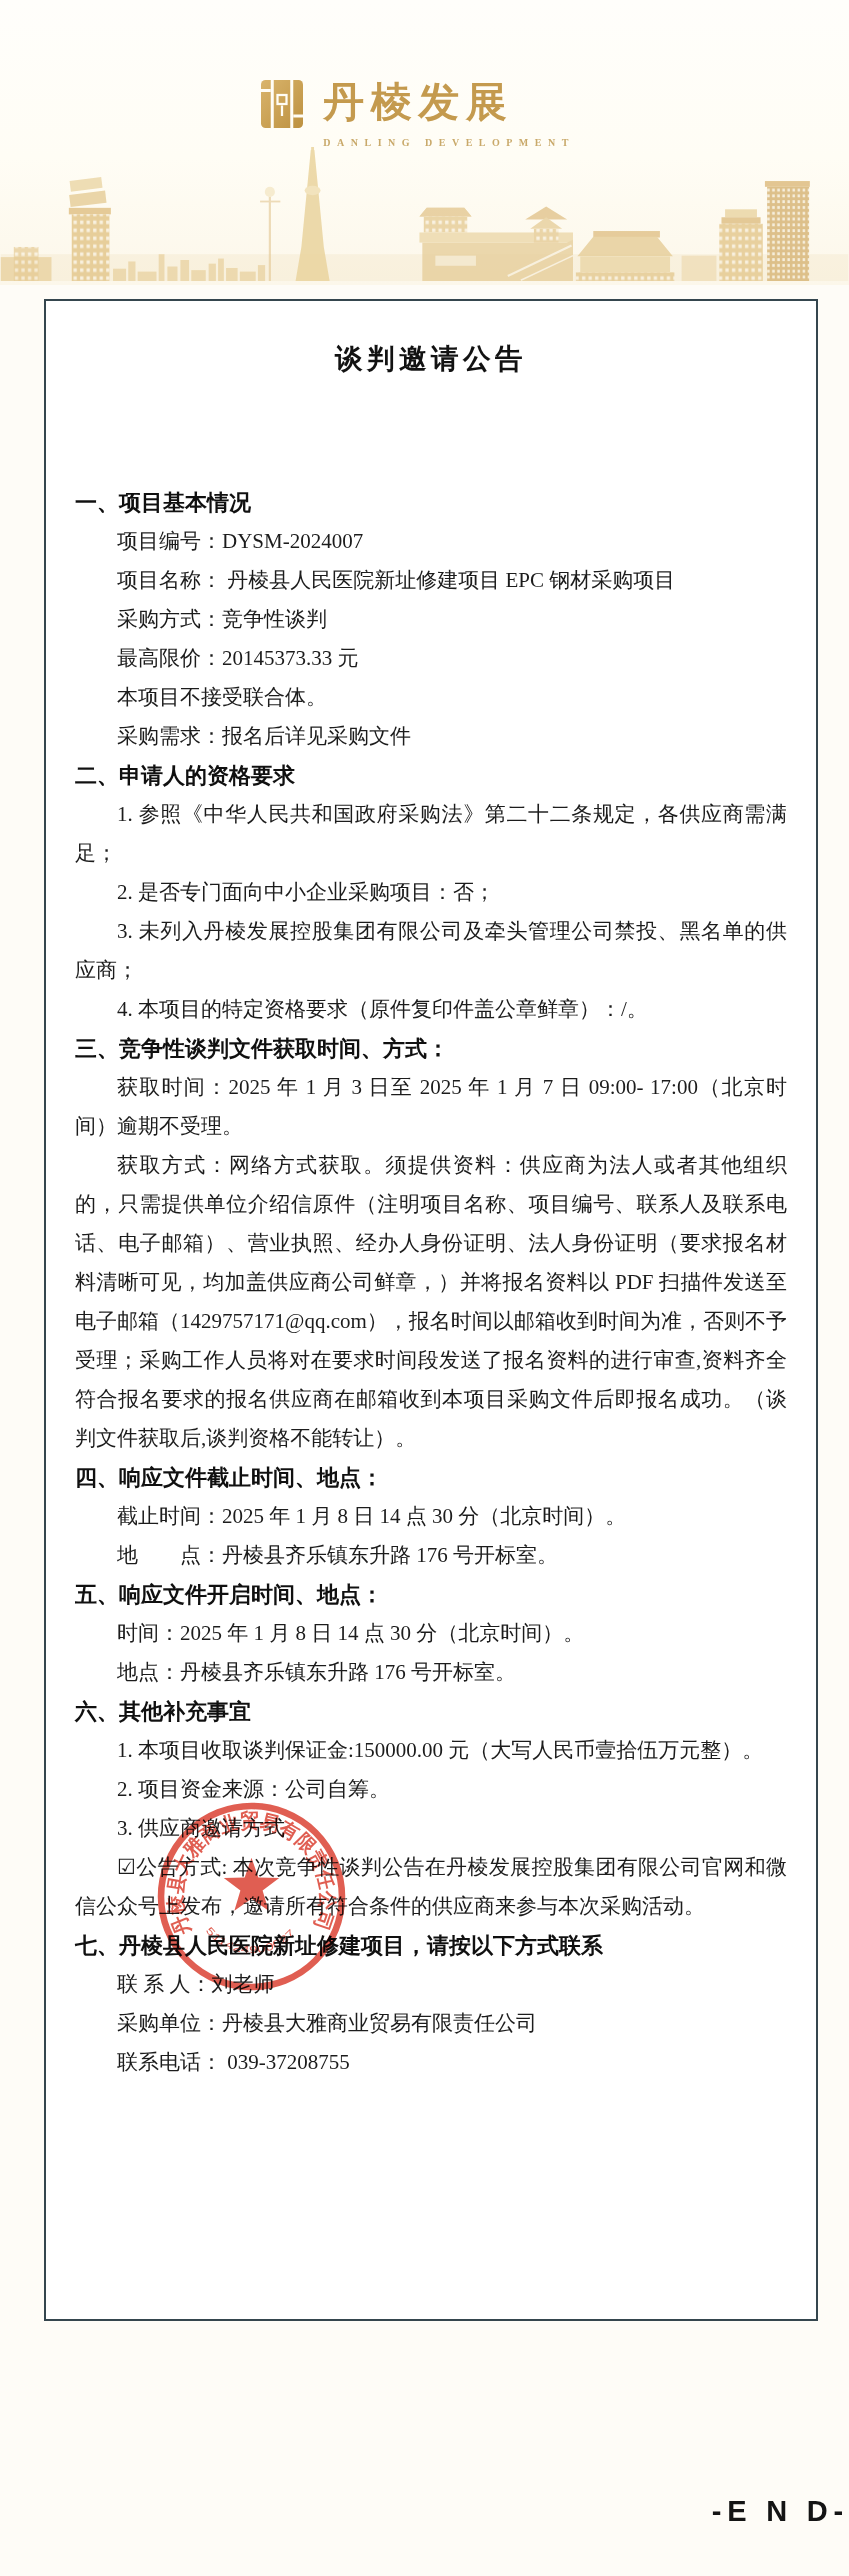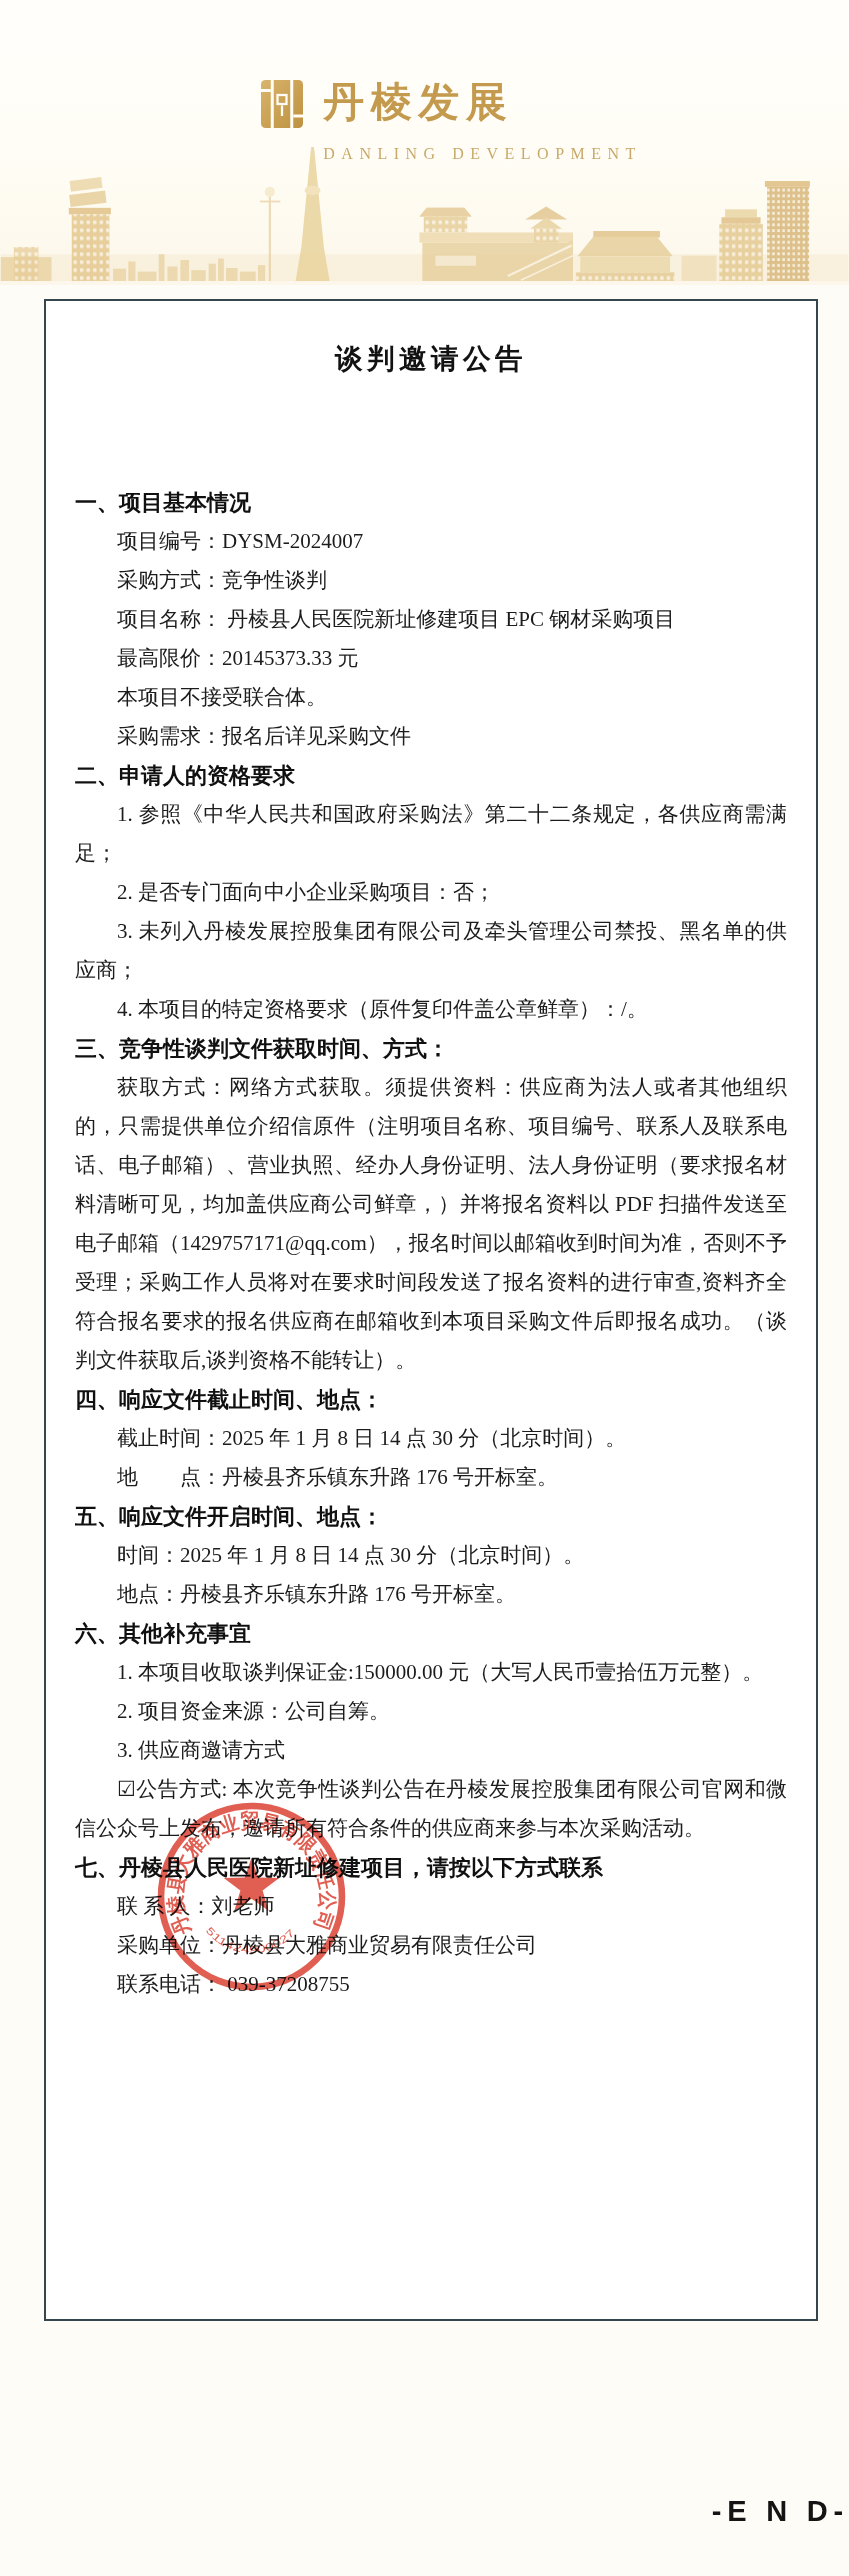--- a/index.html
+++ b/index.html
@@ -16,23 +16,24 @@
     background:linear-gradient(180deg,#fffefb 0%,#fffdf5 55%,#fcf7ea 100%);
     overflow:hidden;
   }
   .logo-row{position:absolute;top:80px;left:261px;display:flex;align-items:flex-start;gap:20.3px;}
   .logo-mark{width:42px;height:48px;flex:0 0 auto;}
   .logo-cn{
     font-size:41px;line-height:44px;font-weight:600;color:#c49a4e;
     letter-spacing:6.5px;white-space:nowrap;
   }
   .logo-en{
-    margin-top:23px;font-size:16px;line-height:13px;color:#c9a96a;
+    margin-top:12px;font-size:10px;line-height:13px;color:#c9a96a;
     letter-spacing:6.5px;white-space:nowrap;
     font-family:"Liberation Serif","DejaVu Serif",serif;
+    font-weight:bold;
   }
   .skyline{position:absolute;left:0;bottom:3.6px;width:849px;height:134px;}
 
   
   .doc-box{
     position:absolute;top:299px;left:44px;width:774px;height:2022px;
     box-sizing:border-box;border:2.9px solid #35464e;background:#ffffff;
   }
   .doc-title{
     margin:39px 0 106px 0;text-align:center;
@@ -178,31 +179,32 @@
     </g>
   </svg>
 </header>
 
 <main class="doc-box">
   <h1 class="doc-title">谈判邀请公告</h1>
 
   <div class="doc-body">
     <p class="sec">一、项目基本情况</p>
     <p class="ind">项目编号：DYSM-2024007</p>
+    <p class="ind">项目名称： 丹棱县人民医院新址修建项目 EPC 钢材采购项目</p>
     <p class="ind">采购方式：竞争性谈判</p>
-    <p class="ind">项目名称： 丹棱县人民医院新址修建项目 EPC 钢材采购项目</p>
     <p class="ind">最高限价：20145373.33 元</p>
     <p class="ind">本项目不接受联合体。</p>
     <p class="ind">采购需求：报名后详见采购文件</p>
     <p class="sec">二、申请人的资格要求</p>
     <p class="ind">1. 参照《中华人民共和国政府采购法》第二十二条规定，各供应商需满足；</p>
     <p class="ind">2. 是否专门面向中小企业采购项目：否；</p>
     <p class="ind">3. 未列入丹棱发展控股集团有限公司及牵头管理公司禁投、黑名单的供应商；</p>
     <p class="ind">4. 本项目的特定资格要求（原件复印件盖公章鲜章）：/。</p>
     <p class="sec">三、竞争性谈判文件获取时间、方式：</p>
+    <p class="ind">获取时间：2025 年 1 月 3 日至 2025 年 1 月 7 日 09:00- 17:00（北京时间）逾期不受理。</p>
     <p class="ind">获取方式：网络方式获取。须提供资料：供应商为法人或者其他组织的，只需提供单位介绍信原件（注明项目名称、项目编号、联系人及联系电话、电子邮箱）、营业执照、经办人身份证明、法人身份证明（要求报名材料清晰可见，均加盖供应商公司鲜章，）并将报名资料以 PDF 扫描件发送至电子邮箱（1429757171@qq.com），报名时间以邮箱收到时间为准，否则不予受理；采购工作人员将对在要求时间段发送了报名资料的进行审查,资料齐全符合报名要求的报名供应商在邮箱收到本项目采购文件后即报名成功。（谈判文件获取后,谈判资格不能转让）。</p>
     <p class="sec">四、响应文件截止时间、地点：</p>
     <p class="ind">截止时间：2025 年 1 月 8 日 14 点 30 分（北京时间）。</p>
     <p class="ind">地　　点：丹棱县齐乐镇东升路 176 号开标室。</p>
     <p class="sec">五、响应文件开启时间、地点：</p>
     <p class="ind">时间：2025 年 1 月 8 日 14 点 30 分（北京时间）。</p>
     <p class="ind">地点：丹棱县齐乐镇东升路 176 号开标室。</p>
     <p class="sec">六、其他补充事宜</p>
     <p class="ind">1. 本项目收取谈判保证金:150000.00 元（大写人民币壹拾伍万元整）。</p>
     <p class="ind">2. 项目资金来源：公司自筹。</p>

